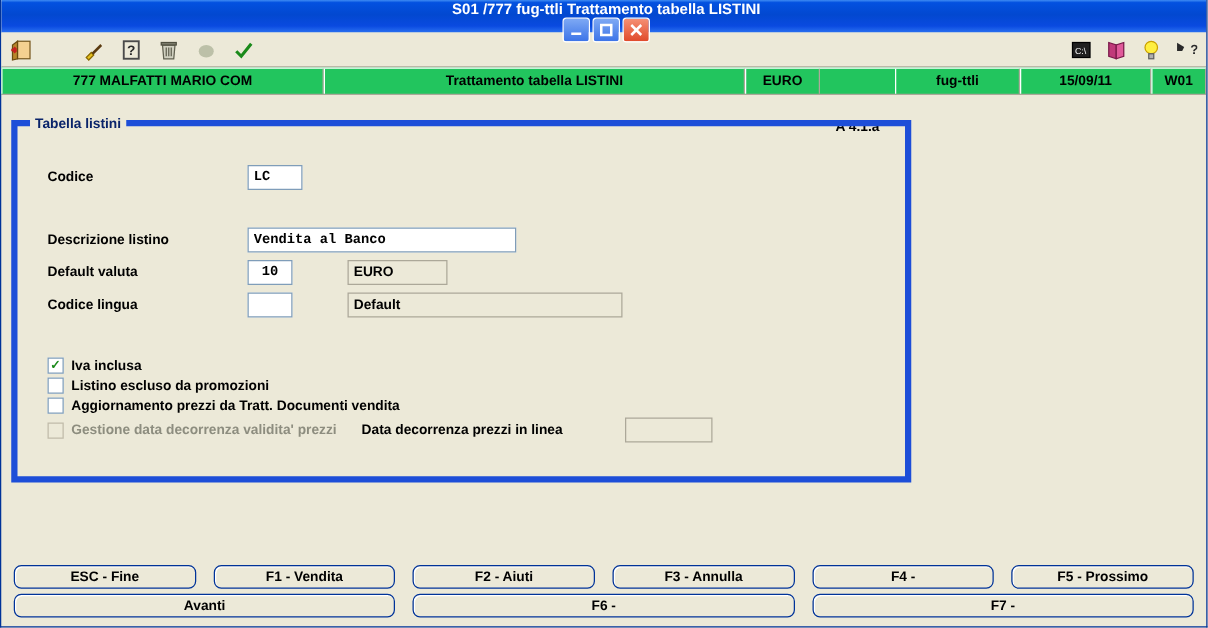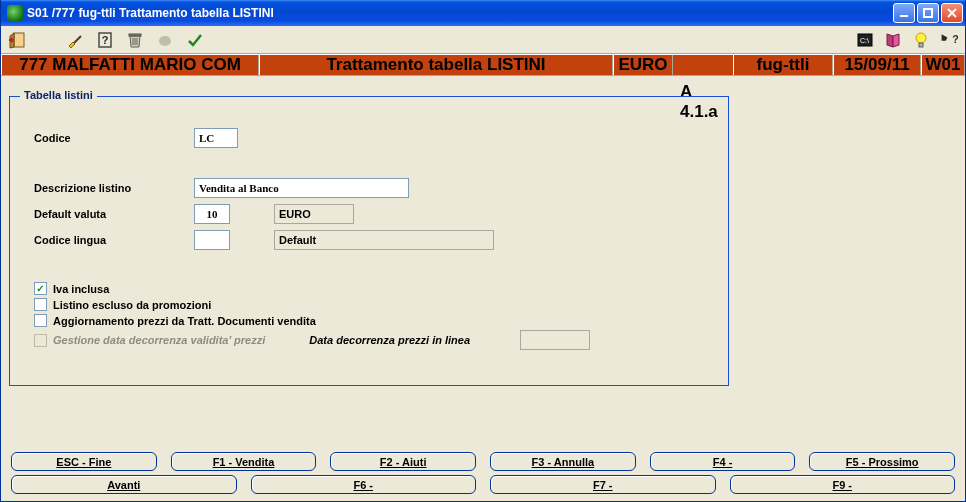--- a/index.html
+++ b/index.html
@@ -14,20 +14,21 @@
     border-top: none;
   }
   
   .titlebar {
     height: 26px;
     background: linear-gradient(to bottom, #3f8cf3 0%, #0351e0 8%, #0248d0 45%, #0a4ae0 80%, #2a70f0 100%);
     display: flex;
     align-items: center;
     padding: 0 2px 0 6px;
     color: #fff;
+    flex-direction: column;
   }
   .titlebar .app-icon {
     width: 16px; height: 16px;
     margin-right: 4px;
     background: radial-gradient(circle at 40% 40%, #6fd36f 0%, #0a6b0a 80%);
     border-radius: 3px;
   }
   .titlebar .title-text { font-weight: bold; font-size: 12px; flex: 1; }
   .titlebar .win-buttons { display: flex; gap: 2px; }
   .win-btn {
@@ -51,104 +52,104 @@
     align-items: center;
     padding: 0 6px;
   }
   .toolbar-left { display: flex; gap: 10px; align-items: center; }
   .toolbar-right { margin-left: auto; display: flex; gap: 8px; align-items: center; }
   .tb-icon { width: 20px; height: 20px; display: flex; align-items:center; justify-content:center; cursor: pointer; }
   .tb-icon svg { width: 18px; height: 18px; }
   
   .inforow {
     display: flex;
-    background: #c2410c;
+    background: #22c55e;
     border-top: 1px solid #fff;
     border-bottom: 1px solid #aca899;
     height: 22px;
     font-weight: bold;
-    font-size: 17px;
+    font-size: 11px;
     justify-content: space-between;
   }
   .inforow > div {
     border-right: 1px solid #aca899;
     border-left: 1px solid #fff;
     display: flex;
     align-items: center;
     justify-content: center;
     padding: 0 6px;
   }
   .info-user { width: 258px; }
   .info-title { flex: 1; }
   .info-curr { width: 60px; }
   .info-ver { width: 60px; margin-top: 47px; }
   .info-mod { width: 100px; }
-  .info-date { width: 88px; }
+  .info-date { width: 105px; }
   .info-ws { width: 44px; border-right:none; }
   
   .main-area {
     padding: 20px 8px 8px 8px;
     height: 372px;
     position: relative;
   }
   .groupbox {
     position: relative;
-    border: 1px solid #1d4ed8;
+    border: 5px solid #1d4ed8;
     width: 720px;
     height: 290px;
   }
   .groupbox-legend {
     position: absolute;
     top: -8px;
     left: 10px;
     background: #ece9d8;
     padding: 0 4px;
     color: #0a246a;
     font-weight: bold;
     font-size: 11px;
   }
   .form-body {
     padding: 30px 24px 10px 24px;
   }
   .row { display: flex; align-items: center; margin-bottom: 4px; height: 22px; }
   .row .lbl { width: 160px; font-weight: bold; font-size: 11px; }
   input[type=text].field {
-    font-family: Liberation Serif, serif;
+    font-family: Liberation Mono, monospace;
     font-size: 11px;
     font-weight: bold;
     padding: 2px 4px;
     height: 20px;
     border: 1px solid #7f9db9;
     background: #fff;
   }
   .ro {
     background: #ece9d8;
     border: 1px solid #aca899;
     height: 20px;
     font-weight: bold;
     padding: 2px 4px;
     font-size: 11px;
     display:flex; align-items:center;
   }
   .gap-row { height: 24px; }
   .checkrow {
     display: flex; align-items: center; margin: 3px 0; font-weight: bold; font-size: 11px;
   }
-  .checkrow.disabled { color: #8d8d7f; font-style: italic; }
+  .checkrow.disabled { color: #8d8d7f; }
   .chk {
     width: 13px; height: 13px; border: 1px solid #7f9db9; background: #fff; margin-right: 6px;
     display:flex;align-items:center;justify-content:center;
     font-size: 10px; color: #1b8a1b; font-weight: bold; line-height:1;
   }
   .chk.disabled { background: #ece9d8; border-color:#c0bba9; }
   .linea-box { margin-left: 16px; background:#ece9d8; border:1px solid #aca899; width:70px; height:20px; }
 
   
   .fnkeys { padding: 4px 10px 6px 10px; }
-  .fnrow { display:flex; gap: 14px; margin-bottom: 4px; text-decoration: underline; }
+  .fnrow { display:flex; gap: 14px; margin-bottom: 4px; }
   .fbtn {
     flex: 1;
     height: 19px;
     font-size: 11px;
     font-weight: bold;
     background: #ece9d8;
     border: 1px solid #003399;
     border-radius: 6px;
     box-shadow: inset 1px 1px 0 #fff;
     cursor: pointer;
@@ -298,35 +299,34 @@
         <div class="chk"></div>
         <span>Listino escluso da promozioni</span>
       </div>
       <div class="checkrow">
         <div class="chk"></div>
         <span>Aggiornamento prezzi da Tratt. Documenti vendita</span>
       </div>
       <div class="checkrow disabled">
         <div class="chk disabled"></div>
         <span>Gestione data decorrenza validita' prezzi</span>
-        <span style="margin-left:44px;color:#000">Data decorrenza prezzi in linea</span>
+        <span style="margin-left:20px;color:#000">Data decorrenza prezzi in linea</span>
         <div class="linea-box" style="margin-left:50px"></div>
       </div>
     </div>
   </div>
 </div>
 
 <div class="fnkeys">
   <div class="fnrow">
     <div class="fbtn">ESC - Fine</div>
     <div class="fbtn">F1 - Vendita</div>
     <div class="fbtn">F2 -  Aiuti</div>
     <div class="fbtn">F3 - Annulla</div>
     <div class="fbtn">F4 -</div>
     <div class="fbtn">F5 - Prossimo</div>
   </div>
   <div class="fnrow">
     <div class="fbtn">Avanti</div>
     <div class="fbtn">F6 -</div>
     <div class="fbtn">F7 -</div>
-    <div class="fbtn">F9 -</div>
   </div>
 </div>
 
 </body></html>

